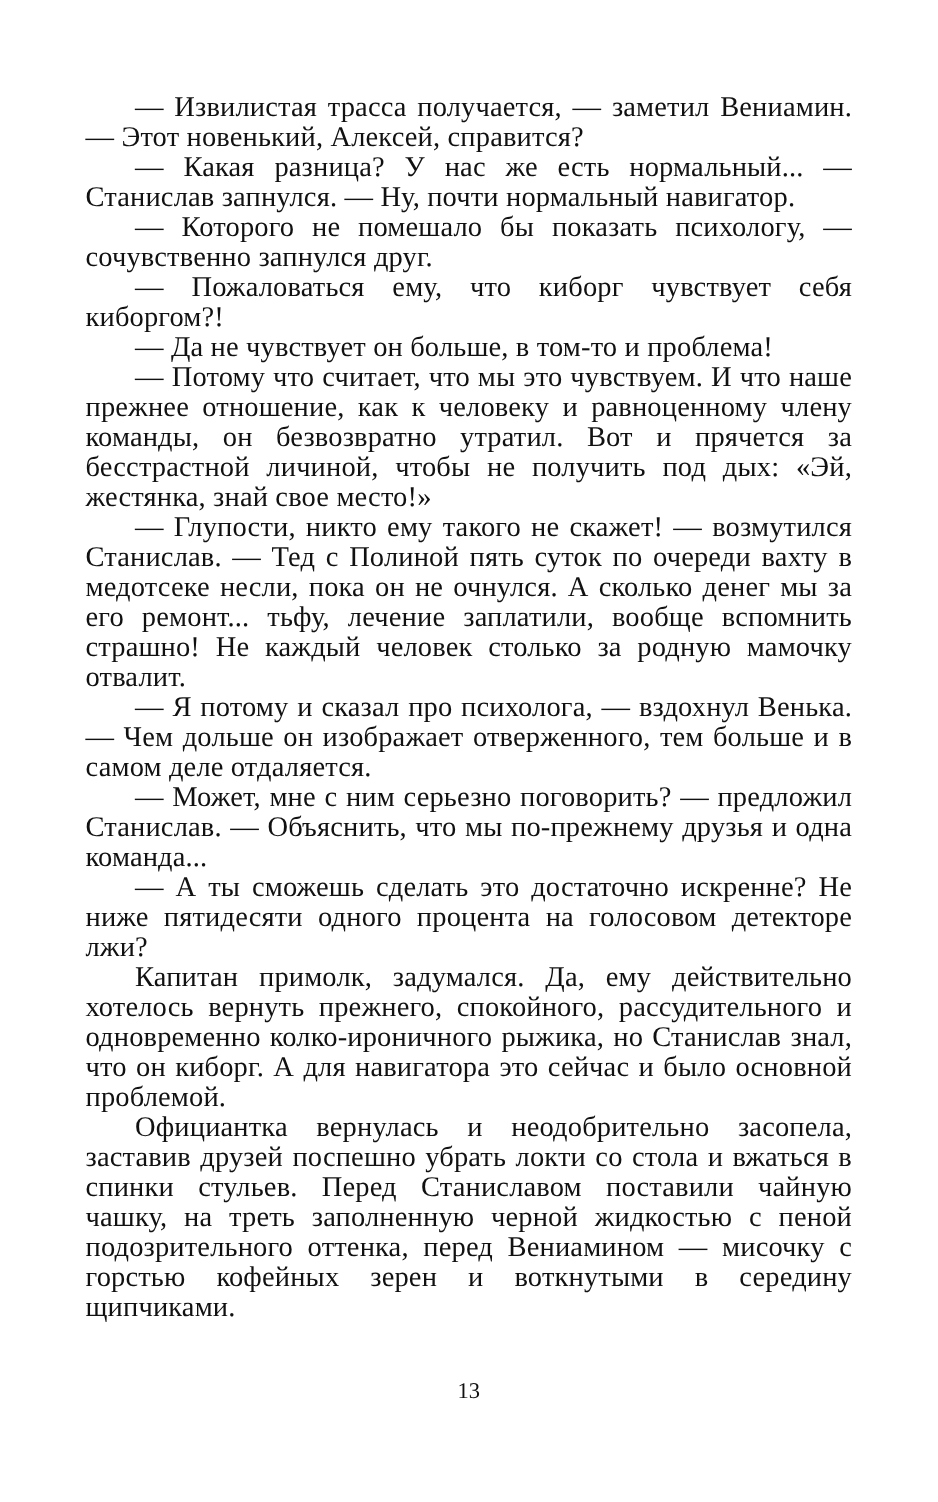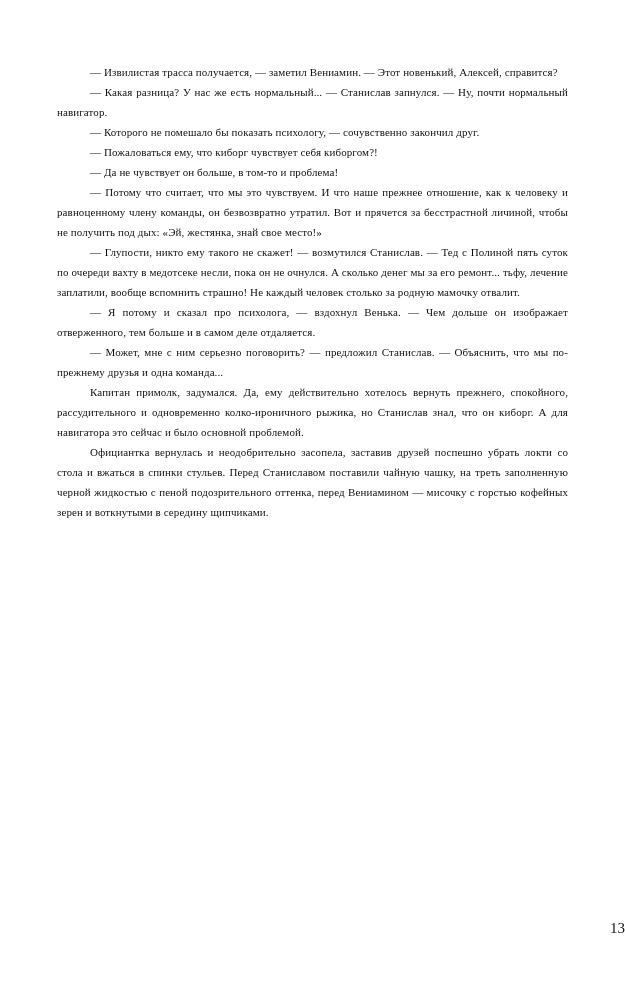--- a/index.html
+++ b/index.html
@@ -23,46 +23,47 @@
     top: 62px;
     left: 57px;
     width: 511px;
     text-align: justify;
     hyphens: auto;
     -webkit-hyphens: auto;
   }
   .text-block p {
     margin: 0;
     padding: 0;
-    font-size: 11px;
+    font-size: 19px;
     line-height: 20px;
     text-indent: 33px;
     letter-spacing: 0.1px;
   }
   .page-number {
     position: absolute;
     left: 0;
     right: 0;
     top: 920px;
-    text-align: right;
+    text-align: center;
     font-size: 15px;
     color: #111111;
   }
 </style>
 </head>
 <body>
 
 <div class="book-page">
   <div class="text-block">
     <p>— Извилистая трасса получается, — заметил Вениамин. — Этот новенький, Алексей, справится?</p>
     <p>— Какая разница? У нас же есть нормальный... — Станислав запнулся. — Ну, почти нормальный навигатор.</p>
-    <p>— Которого не помешало бы показать психологу, — сочувственно закончил друг.</p>
+    <p>— Которого не помешало бы показать психологу, — сочувственно запнулся друг.</p>
     <p>— Пожаловаться ему, что киборг чувствует себя киборгом?!</p>
     <p>— Да не чувствует он больше, в том-то и проблема!</p>
     <p>— Потому что считает, что мы это чувствуем. И что наше прежнее отношение, как к человеку и равноценному члену команды, он безвозвратно утратил. Вот и прячется за бесстрастной личиной, чтобы не получить под дых: «Эй, жестянка, знай свое место!»</p>
     <p>— Глупости, никто ему такого не скажет! — возмутился Станислав. — Тед с Полиной пять суток по очереди вахту в медотсеке несли, пока он не очнулся. А сколько денег мы за его ремонт... тьфу, лечение заплатили, вообще вспомнить страшно! Не каждый человек столько за родную мамочку отвалит.</p>
     <p>— Я потому и сказал про психолога, — вздохнул Венька. — Чем дольше он изображает отверженного, тем больше и в самом деле отдаляется.</p>
     <p>— Может, мне с ним серьезно поговорить? — предложил Станислав. — Объяснить, что мы по-прежнему друзья и одна команда...</p>
+    <p>— А ты сможешь сделать это достаточно искренне? Не ниже пятидесяти одного процента на голосовом детекторе лжи?</p>
     <p>Капитан примолк, задумался. Да, ему действительно хотелось вернуть прежнего, спокойного, рассудительного и одновременно колко-ироничного рыжика, но Станислав знал, что он киборг. А для навигатора это сейчас и было основной проблемой.</p>
     <p>Официантка вернулась и неодобрительно засопела, заставив друзей поспешно убрать локти со стола и вжаться в спинки стульев. Перед Станиславом поставили чайную чашку, на треть заполненную черной жидкостью с пеной подозрительного оттенка, перед Вениамином — мисочку с горстью кофейных зерен и воткнутыми в середину щипчиками.</p>
   </div>
   <div class="page-number">13</div>
 </div>
 
 </body></html>

